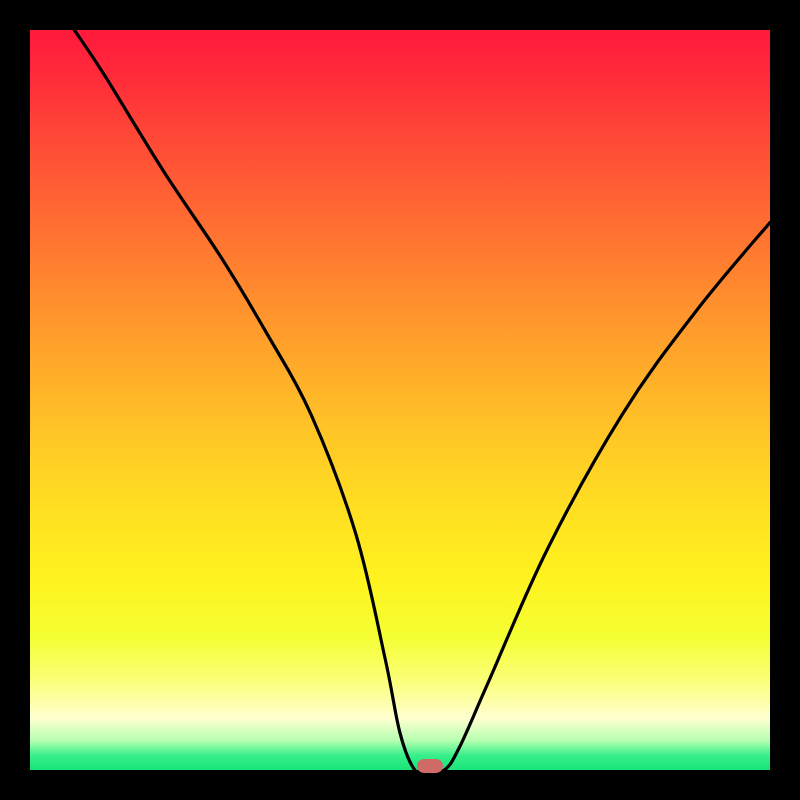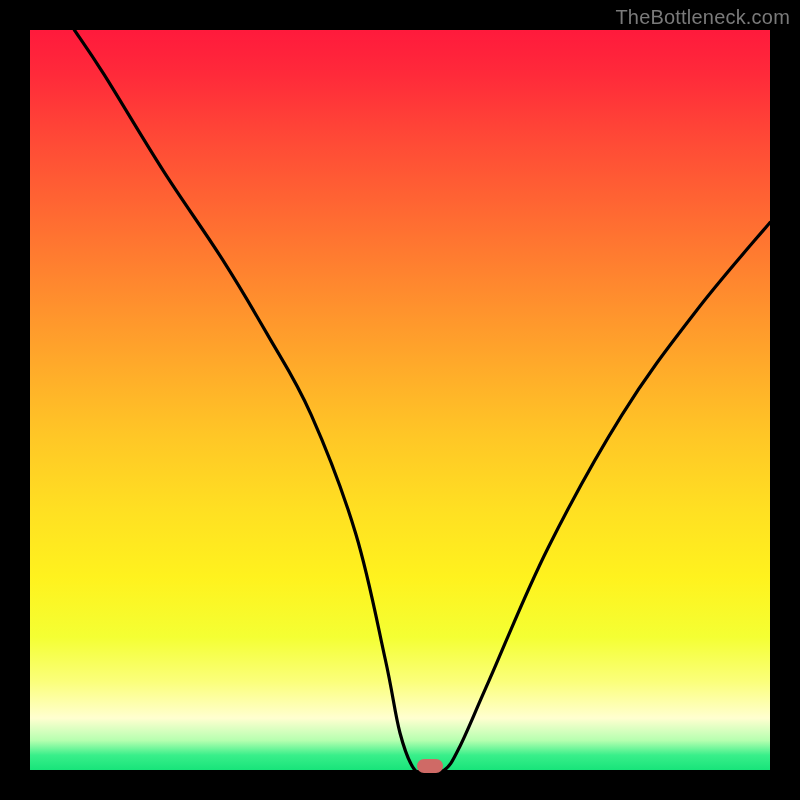--- a/index.html
+++ b/index.html
@@ -70,14 +70,13 @@
 </head>
 <body>
 
 <div class="frame">
   <div class="plot">
     <svg class="curve" viewBox="0 0 740 740" preserveAspectRatio="none">
       <path id="curve-path" fill="none" stroke="#000" stroke-width="3.2" stroke-linecap="round" stroke-linejoin="round" d="M 44.4 0.0 C 49.7 8.0, 58.0 19.1, 74.0 44.4 C 90.0 69.7, 111.9 107.3, 133.2 140.6 C 154.5 173.9, 173.8 200.1, 192.4 229.4 C 211.0 258.7, 220.8 275.4, 236.8 303.4 C 252.8 331.4, 265.2 348.8, 281.2 384.8 C 297.2 420.8, 312.3 459.2, 325.6 503.2 C 338.9 547.2, 347.2 593.0, 355.2 629.0 C 363.2 665.0, 364.7 683.0, 370.0 703.0 C 375.3 723.0, 379.5 733.3, 384.8 740.0 C 390.1 746.7, 394.3 740.0, 399.6 740.0 C 404.9 740.0, 409.1 744.0, 414.4 740.0 C 419.7 736.0, 421.2 733.8, 429.2 717.8 C 437.2 701.8, 442.8 687.2, 458.8 651.2 C 474.8 615.2, 494.0 566.0, 518.0 518.0 C 542.0 470.0, 565.4 427.4, 592.0 384.8 C 618.6 342.2, 639.4 315.8, 666.0 281.2 C 692.6 246.6, 726.7 208.4, 740.0 192.4"></path>
     </svg>
     <div id="min-marker" class="marker" style="left: 399.6px; top: 736px; background: rgb(207, 106, 102);"></div>
   </div>
-  <div class="watermark">TheBottleneck.com</div>
 </div>
 
 </body></html>

